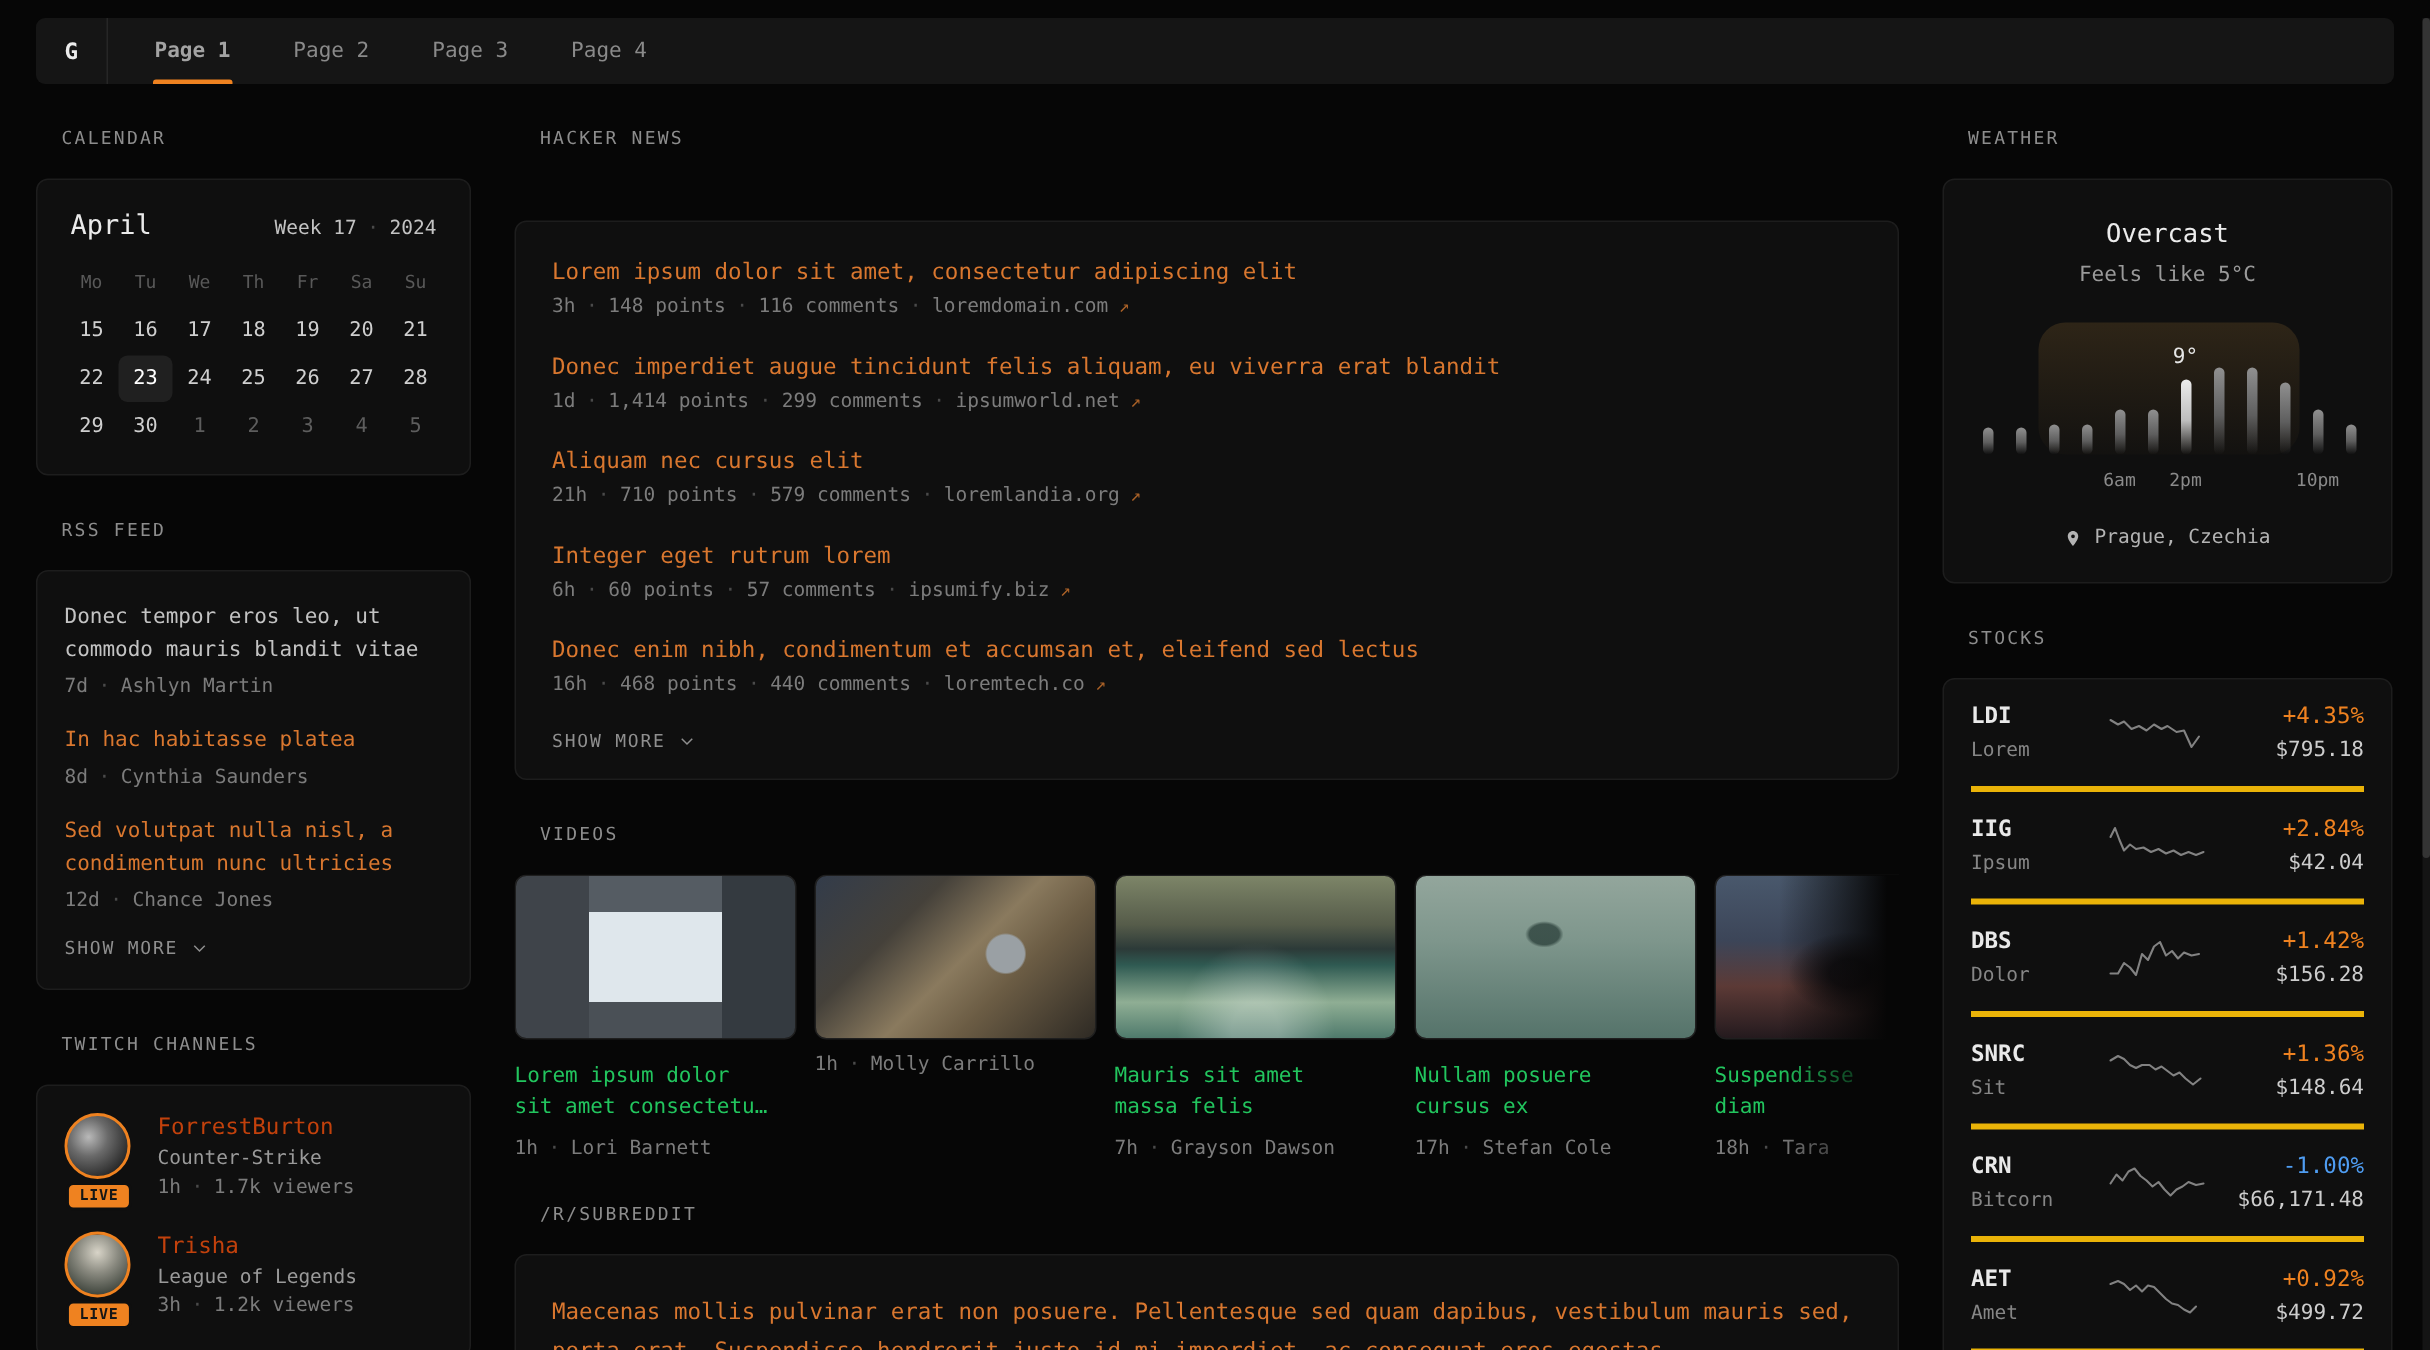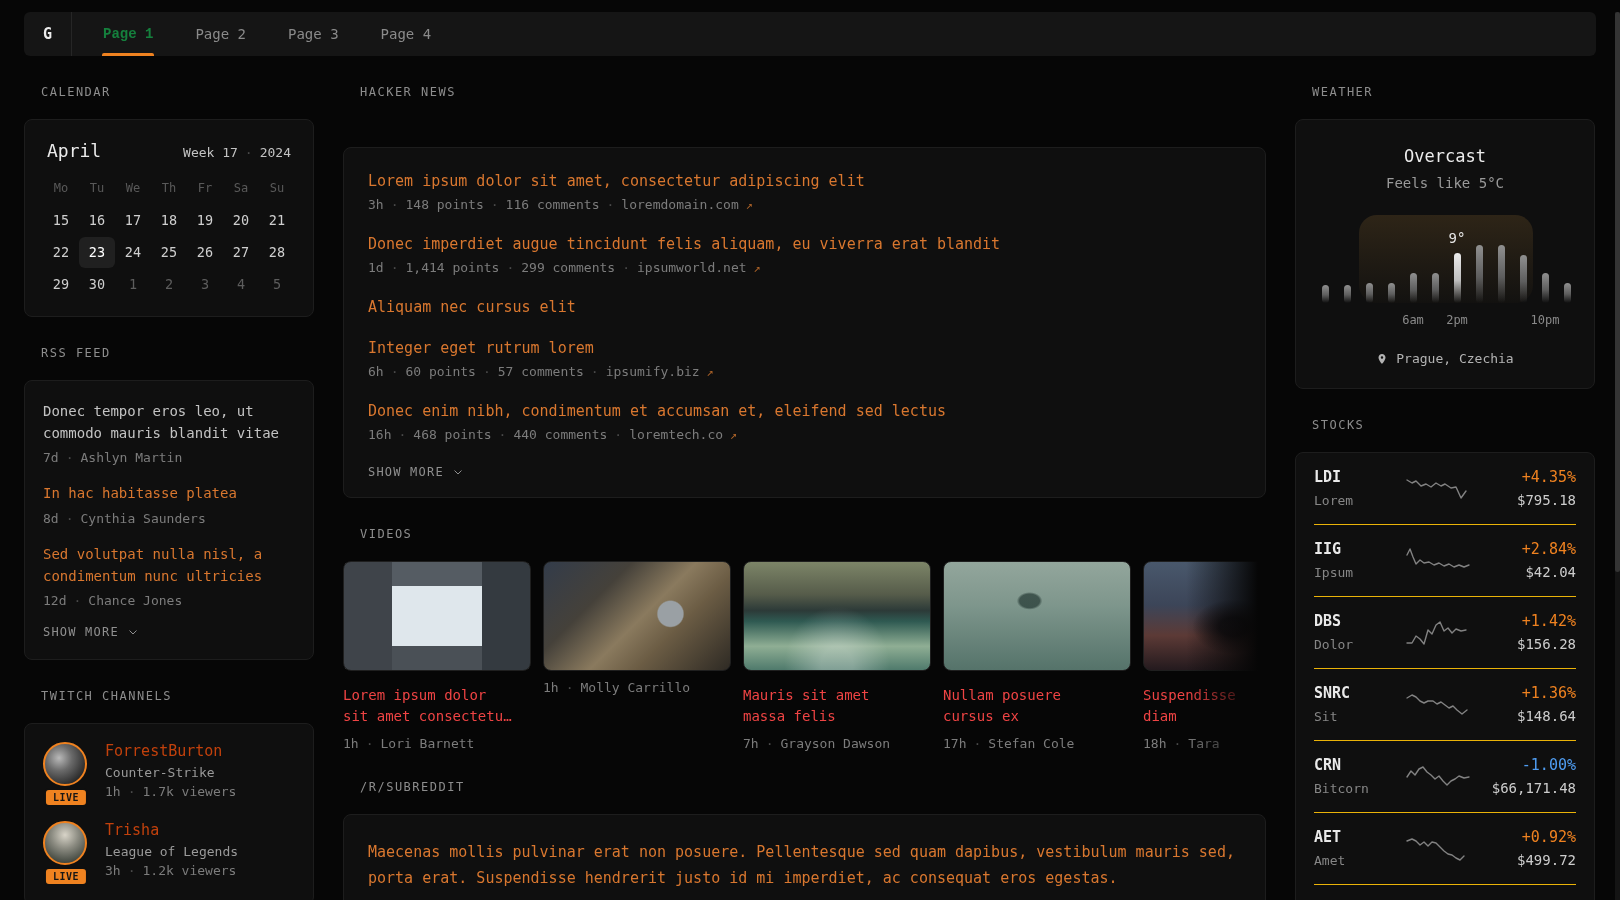--- a/index.html
+++ b/index.html
@@ -8,21 +8,21 @@
   .page { position:relative; width:1620px; height:900px; }
 
   
   .topbar { margin:12px 24px 0 24px; height:44px; background:#151515;
     border-radius:6px; display:flex; align-items:stretch; }
   .logo { width:48px; display:flex; align-items:center; justify-content:center;
     color:#ececec; font-size:15px; font-weight:bold; border-right:1px solid #262626; }
   .tabs { display:flex; padding-left:10px; }
   .tab { position:relative; padding:0 21px; line-height:44px; font-size:14px;
     color:#8a8a8a; cursor:pointer; }
-  .tab.active { color:#15803d; font-weight:bold;font-family:Liberation Mono, monospace; }
+  .tab.active { color:#a3a3a3; font-weight:bold; }
   .tab.active::after { content:""; position:absolute; left:20px; right:20px;
     bottom:0; height:3px; border-radius:2px 2px 0 0; background:#ef8220; }
 
   
   .grid { display:grid; grid-template-columns:290px 923px 300px;
     column-gap:29px; margin:0 24px; align-items:start; }
   section { margin-top:29px; }
   .sec { font-size:12px; font-weight:normal; color:#8d8d8d; letter-spacing:1.5px;
     margin:0 0 20px 17px; }
   .card { background:#0f0f0f; border:1px solid #1d1d1d; border-radius:8px; }
@@ -77,21 +77,21 @@
   .tw-name { font-size:15px; color:#c2410c; margin-bottom:5px; }
   .tw-game { font-size:13px; color:#9a9a9a; margin-bottom:4px; }
   .tw-row .meta { margin-top:0; }
 
   
   .videos-row { position:relative; display:flex; gap:12px; width:923px; overflow:hidden; }
   .videos-row::after { content:""; position:absolute; top:0; right:0; bottom:0;
     width:80px; background:linear-gradient(90deg, rgba(6,6,6,0), #060606 90%); pointer-events:none; }
   .vcard { width:188px; flex-shrink:0; cursor:pointer; }
   .vthumb { height:110px; border-radius:8px; border:1px solid #1f1f1f; }
-  .vtitle { margin-top:14px; font-size:14px; line-height:1.5; color:#ef4444; }
+  .vtitle { margin-top:14px; font-size:14px; line-height:1.5; color:#22c55e; }
   .vcard .meta { margin-top:9px; }
   .thumb-pillars { background:
       linear-gradient(0deg, rgba(58,63,68,0) 30%, rgba(58,63,68,0) 70%, rgba(58,63,68,0) 100%),
       linear-gradient(90deg, #3f444a 0 26%, rgba(0,0,0,0) 26% 74%, #343a40 74%),
       linear-gradient(0deg, #4a5056 0 22%, #dfe7ec 22% 78%, #555c63 78%),
       linear-gradient(180deg,#cfd9df,#eef3f6); }
   .thumb-camera { background:
       radial-gradient(circle at 68% 48%, #9aa0a4 0 9%, rgba(0,0,0,0) 10%),
       linear-gradient(135deg, #333c4a 0%, #45413a 30%, #8a7a5e 52%, #6b5c44 68%, #2e2a24 100%); }
   .thumb-sea { background:
@@ -117,21 +117,21 @@
   .wx-temp { position:absolute; font-size:14px; color:#e6e6e6; transform:translateX(-50%); }
   .wx-times { position:relative; height:16px; margin-top:10px; width:264px;
     margin-left:auto; margin-right:auto; }
   .wx-time { position:absolute; transform:translateX(-50%); font-size:12px; color:#8a8a8a; }
   .wx-loc { margin-top:22px; display:flex; justify-content:center; align-items:center;
     gap:8px; font-size:13px; color:#b3b3b3; }
 
   
   .stocks-card { padding:0 18px; overflow:hidden; }
   .stock-row { display:grid; grid-template-columns:82px 1fr 96px; align-items:center;
-    padding:15px 0 16px 0; border-top:1px solid #eab308; cursor:pointer; }
+    padding:15px 0 16px 0; border-top:4px solid #eab308; cursor:pointer; }
   .stock-row:first-child { border-top:none; }
   .st-ticker { font-size:15px; font-weight:bold; color:#e9e9e9; margin-bottom:7px; }
   .st-name { font-size:13px; color:#868686; }
   .st-spark { justify-self:center; }
   .st-spark polyline { fill:none; stroke:#828282; stroke-width:1.4;
     stroke-linejoin:round; stroke-linecap:round; }
   .st-right { text-align:right; }
   .st-change { font-size:15px; margin-bottom:6px; }
   .st-change.up { color:#ef8220; }
   .st-change.down { color:#4f9df2; }
@@ -268,20 +268,21 @@
               <div class="hn-item">
                 <div class="hn-title">Lorem ipsum dolor sit amet, consectetur adipiscing elit</div>
                 <div class="meta"><span>3h</span><span class="dot">·</span><span>148 points</span><span class="dot">·</span><span>116 comments</span><span class="dot">·</span><span>loremdomain.com</span><span class="ext">↗</span></div>
               </div>
               <div class="hn-item">
                 <div class="hn-title">Donec imperdiet augue tincidunt felis aliquam, eu viverra erat blandit</div>
                 <div class="meta"><span>1d</span><span class="dot">·</span><span>1,414 points</span><span class="dot">·</span><span>299 comments</span><span class="dot">·</span><span>ipsumworld.net</span><span class="ext">↗</span></div>
               </div>
               <div class="hn-item">
                 <div class="hn-title">Aliquam nec cursus elit</div>
+                <div class="meta"><span>21h</span><span class="dot">·</span><span>710 points</span><span class="dot">·</span><span>579 comments</span><span class="dot">·</span><span>loremlandia.org</span><span class="ext">↗</span></div>
               </div>
               <div class="hn-item">
                 <div class="hn-title">Integer eget rutrum lorem</div>
                 <div class="meta"><span>6h</span><span class="dot">·</span><span>60 points</span><span class="dot">·</span><span>57 comments</span><span class="dot">·</span><span>ipsumify.biz</span><span class="ext">↗</span></div>
               </div>
               <div class="hn-item">
                 <div class="hn-title">Donec enim nibh, condimentum et accumsan et, eleifend sed lectus</div>
                 <div class="meta"><span>16h</span><span class="dot">·</span><span>468 points</span><span class="dot">·</span><span>440 comments</span><span class="dot">·</span><span>loremtech.co</span><span class="ext">↗</span></div>
               </div>
             </div>

